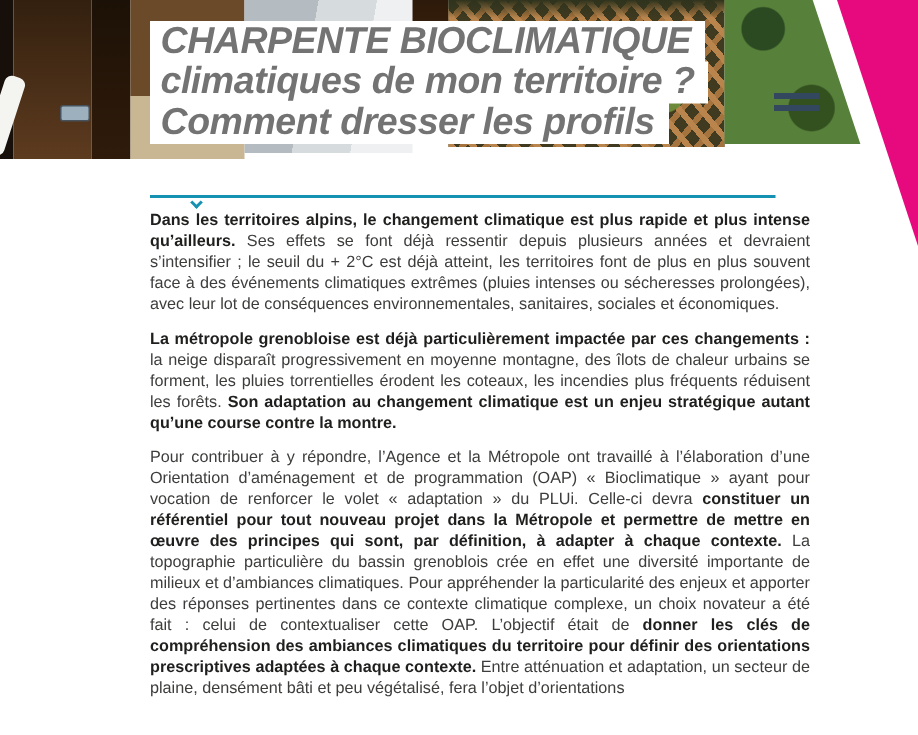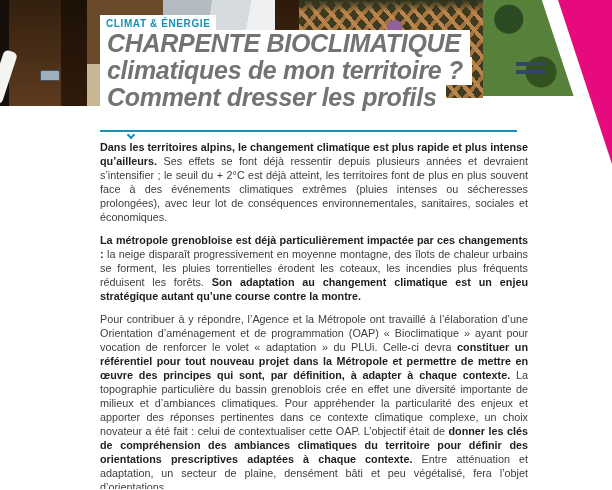--- a/index.html
+++ b/index.html
@@ -49,21 +49,21 @@
     font-size:25px;line-height:26px;font-weight:bold;font-style:italic;
     letter-spacing:-0.3px;color:#737373;}
   
   .rule{position:absolute;left:100px;top:130px;width:417px;height:2px;}
   .chevron{position:absolute;left:127px;top:132px;width:7px;height:7px;}
   .chevron::before{content:"";position:absolute;left:1px;top:0;width:4px;height:4px;
     border-right:2px solid; border-bottom:2px solid;border-color:inherit;transform:rotate(45deg);}
   
   .body{position:absolute;left:100px;top:140px;width:440px;height:349px;overflow:hidden;
     font-size:10.8px;line-height:14px;color:#3d3d3c;}
-  .para{text-align:justify;margin:0 12px 9px 0;hyphens:auto;-webkit-hyphens:auto;}
+  .para{text-align:justify;margin:0 0 9px 0;hyphens:auto;-webkit-hyphens:auto;}
   .para b{color:#1f1f1e;}
 </style>
 </head>
 <body>
 
 <div class="page">
 
   <div class="hero">
     <div class="seg seg-black"></div>
     <div class="seg seg-wall"></div>
@@ -76,21 +76,20 @@
     <div class="window-slat slat1"></div>
     <div class="window-slat slat2"></div>
     <div class="sign"></div>
     <div class="flower"></div>
   </div>
 
   <div class="tri-white"></div>
   <div class="tri-magenta" style="background-color: rgb(230, 10, 126);"></div>
 
   <div class="titleblock">
-    <div class="kicker" style="color: rgb(21, 146, 178);">CLIMAT &amp; ÉNERGIE</div>
     <div class="tline">CHARPENTE BIOCLIMATIQUE</div>
     <div class="tline">climatiques de mon territoire ?</div>
     <div class="tline">Comment dresser les profils</div>
   </div>
 
   <div class="rule" style="background-color: rgb(21, 146, 178);"></div>
   <div class="chevron" style="color: rgb(21, 146, 178);"></div>
 
   <div class="body">
     <p class="para"><b>Dans les territoires alpins, le changement climatique est plus rapide et plus intense qu’ailleurs.</b><span> Ses effets se font déjà ressentir depuis plusieurs années et devraient s’intensifier ; le seuil du + 2°C est déjà atteint, les territoires font de plus en plus souvent face à des événements climatiques extrêmes (pluies intenses ou sécheresses prolongées), avec leur lot de conséquences environnementales, sanitaires, sociales et économiques.</span></p>

